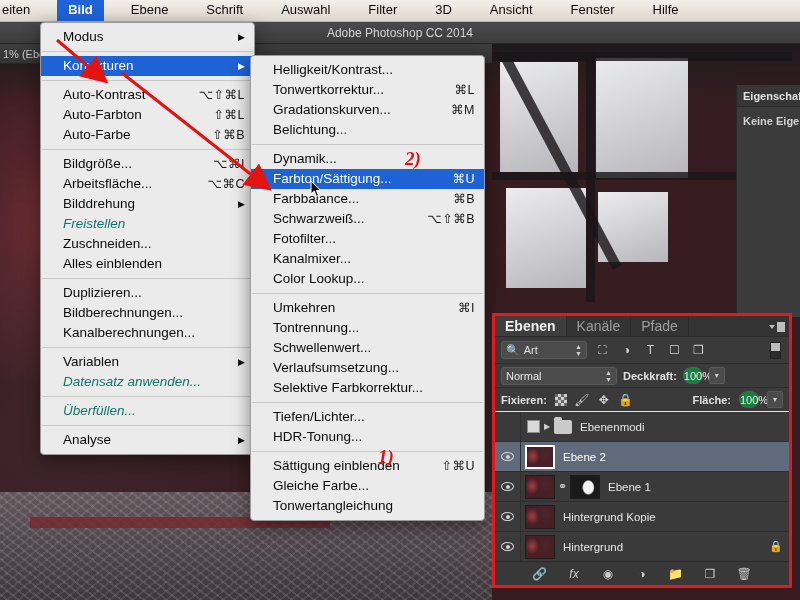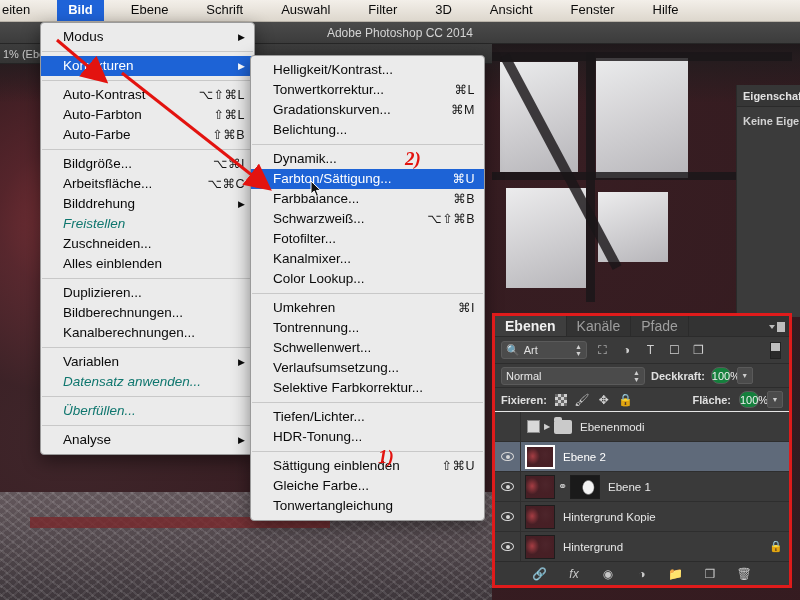--- a/index.html
+++ b/index.html
@@ -147,21 +147,21 @@
   .fic { width: 17px; height: 17px; display: flex; align-items: center; justify-content: center;
     color: #cfcfcf; font-size: 12px; }
   .toggle-sw { width: 11px; height: 17px; margin-left: auto; margin-right: 2px;
     background: linear-gradient(180deg,#bdbdbd 0 50%, #2b2b2b 50% 100%); border: 1px solid #222; }
 
   .lp-blend {
     height: 24px; display: flex; align-items: center; padding: 0 6px; gap: 6px;
     border-bottom: 1px solid #2c2c2c;
   }
   .blend-select {
-    width: 144px; height: 18px; background: #4b4b4b; border: 1px solid #5a5a5a;
+    width: 116px; height: 18px; background: #4b4b4b; border: 1px solid #5a5a5a;
     border-radius: 3px; padding: 0 4px; font-size: 11px; color: #e8e8e8;
     display: flex; align-items: center; position: relative;
   }
   .blend-select .spin { position: absolute; right: 4px; font-size: 7px; line-height: 7px; color: #cfcfcf; }
   .fld-label { font-size: 11px; color: #e0e0e0; font-weight: bold; }
   .num-box { width: 20px; height: 17px; background: #15803d; border: 1px solid #5a5a5a;
     border-radius: 8px; font-size: 11px; color: #eee; text-align: center; line-height: 16px; }
   .num-spin { width: 16px; height: 17px; background: #4b4b4b; border: 1px solid #5a5a5a;
     border-radius: 2px; color: #ccc; font-size: 7px; text-align: center; line-height: 16px; }
 

